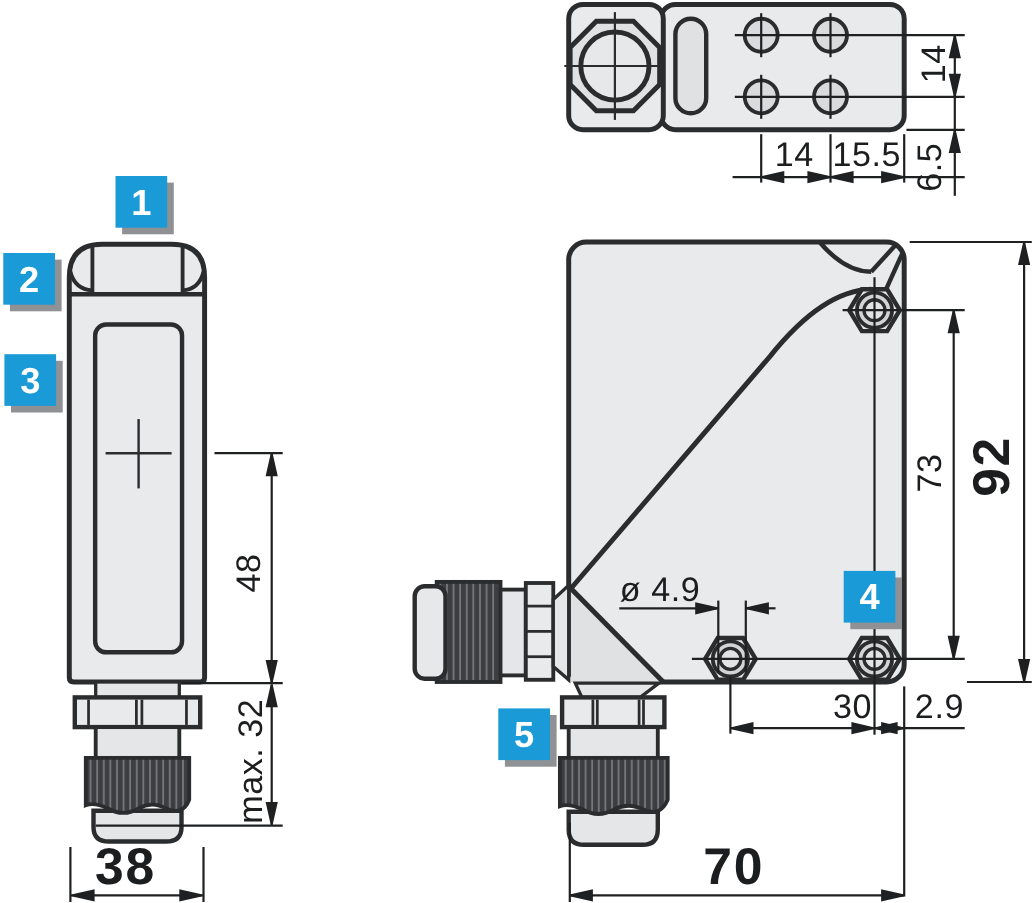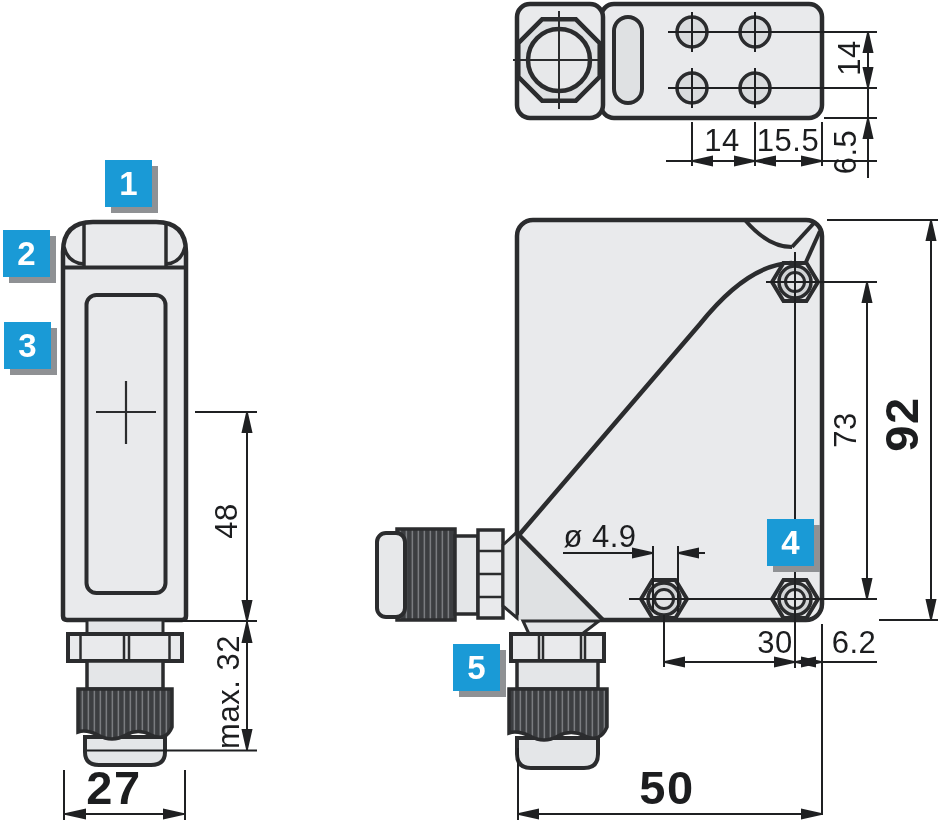--- a/index.html
+++ b/index.html
@@ -198,34 +198,34 @@
     <use href="#arr" transform="translate(821,662) rotate(180)"></use>
     <use href="#arr" transform="translate(867,283) rotate(90)"></use>
     <use href="#arr" transform="translate(867,598) rotate(-90)"></use>
     <use href="#arr" transform="translate(931,221) rotate(90)"></use>
     <use href="#arr" transform="translate(931,619) rotate(-90)"></use>
     <use href="#arr" transform="translate(519,814)"></use>
     <use href="#arr" transform="translate(821,814) rotate(180)"></use>
   </g>
 </svg>
 
-  <div class="dim big" style="left:114px;top:787px;">27</div>
+  <div class="dim big" style="left:114px;top:787px;">38</div>
   <div class="dim rot" style="left:226px;top:521px;">48</div>
   <div class="dim rot" style="left:228px;top:692px;">max. 32</div>
 
   <div class="dim" style="left:722px;top:140px;">14</div>
   <div class="dim" style="left:788px;top:140px;">15.5</div>
   <div class="dim rot" style="left:849px;top:58px;">14</div>
   <div class="dim rot" style="left:845px;top:152px;">6.5</div>
 
-  <div class="dim big" style="left:667px;top:787px;">50</div>
+  <div class="dim big" style="left:667px;top:787px;">70</div>
   <div class="dim rot big" style="left:901px;top:424px;">92</div>
   <div class="dim rot" style="left:845px;top:430px;">73</div>
   <div class="dim" style="left:775px;top:642px;">30</div>
-  <div class="dim" style="left:854px;top:642px;">6.2</div>
+  <div class="dim" style="left:854px;top:642px;">2.9</div>
   <div class="dim" style="left:600px;top:536px;">ø 4.9</div>
 
   <div class="badge" style="left:105px;top:160px;">1</div>
   <div class="badge" style="left:3px;top:230px;">2</div>
   <div class="badge" style="left:4px;top:322px;">3</div>
   <div class="badge" style="left:767px;top:519px;">4</div>
   <div class="badge" style="left:453px;top:644px;">5</div>
 
 </div>
 

